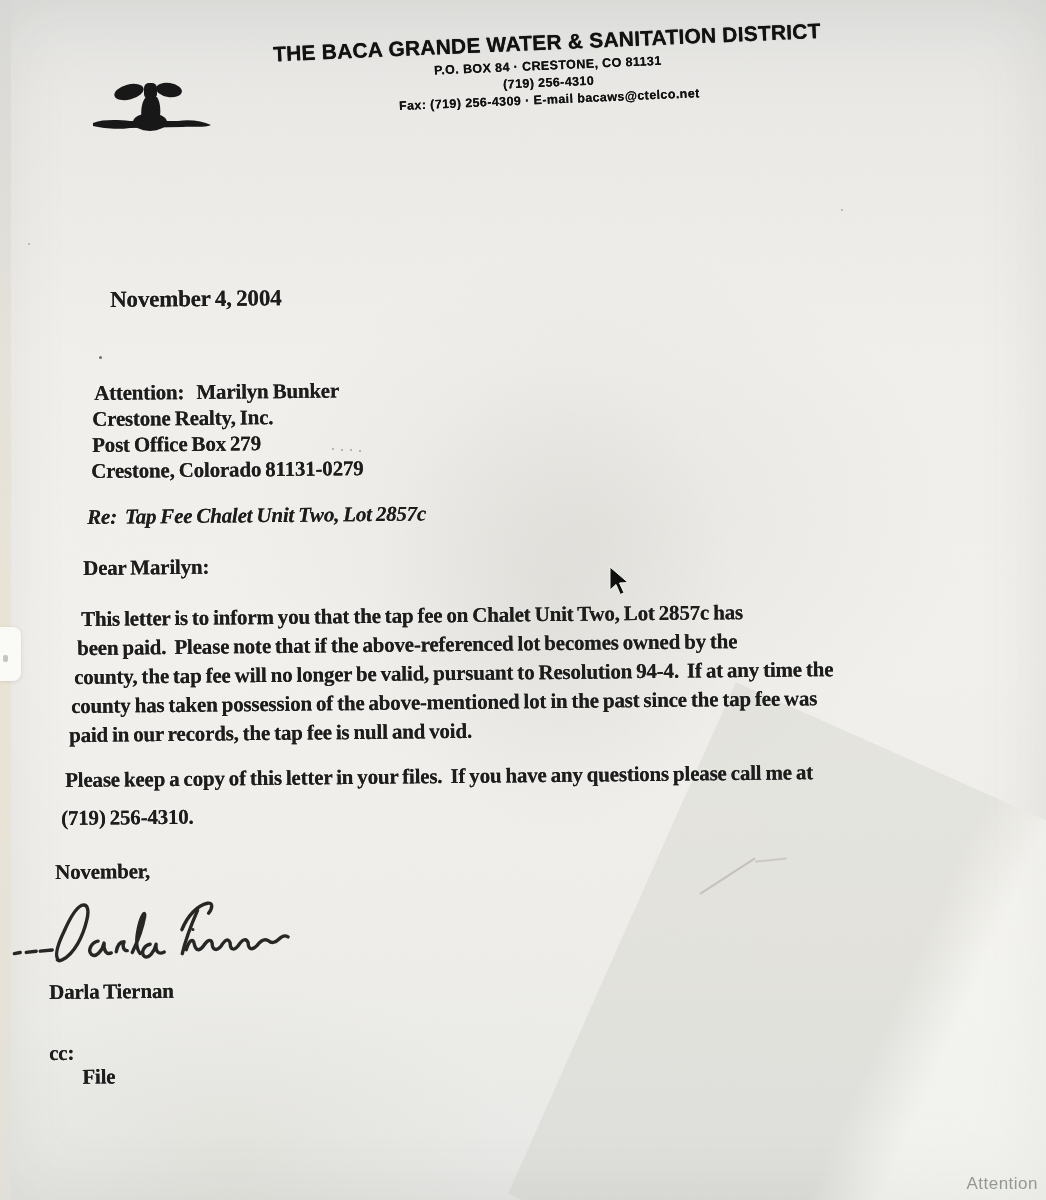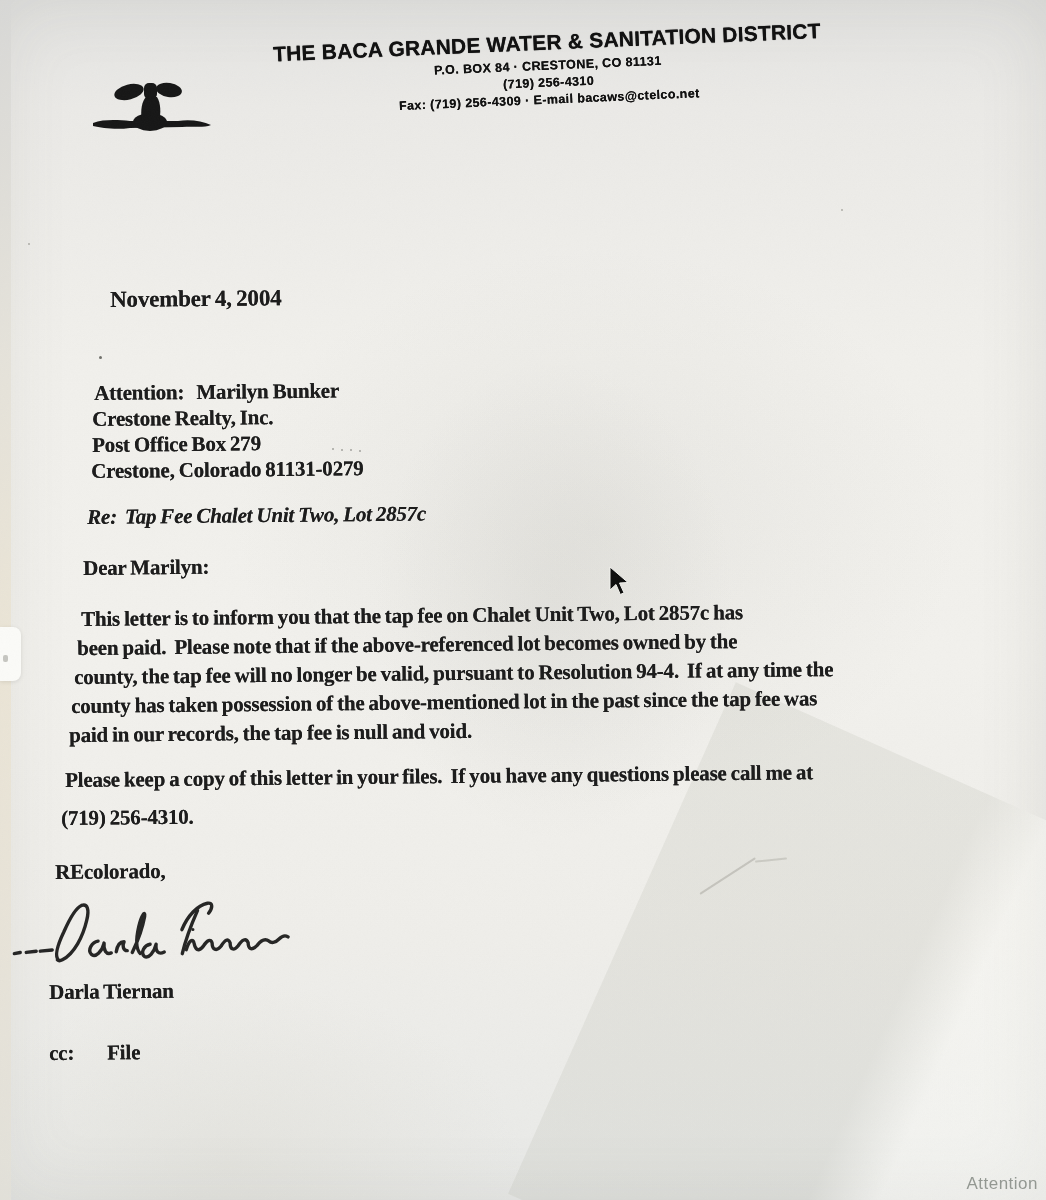--- a/index.html
+++ b/index.html
@@ -39,21 +39,21 @@
     white-space:nowrap;text-shadow:0 0 0.5px #101010;}
   .lh-sub.first{margin-top:4px;}
   .logo{position:absolute;left:90px;top:74px;width:125px;height:66px;}
 
   
   .tl{position:absolute;white-space:pre;font-size:21px;font-weight:600;
     letter-spacing:-0.2px;word-spacing:-1px;color:#1b1b1b;line-height:24px;
     transform:rotate(-0.6deg);transform-origin:0 0;
     text-shadow:0 0 0.55px rgba(25,25,25,0.85);}
   .it{font-style:italic;}
-  .ccline{display:flex;}
+  .ccline{display:flex;flex-direction:column;}
   .ccline .ccv{margin-left:33px;text-align:center;}
 
   .sig{position:absolute;left:12px;top:894px;width:306px;height:86px;transform:rotate(-1deg);}
   .cursor{position:absolute;left:608px;top:566px;width:24px;height:34px;}
   .watermark{position:absolute;right:8px;bottom:6px;font-family:"Liberation Sans",sans-serif;
     font-size:17px;color:#8f948e;letter-spacing:0.5px;opacity:.95;}
   .grain{position:absolute;left:0;top:0;pointer-events:none;opacity:.5;}
 </style>
 </head>
 <body>
@@ -104,21 +104,21 @@
 
   <div class="tl" style="left:81px;top:607px;">This letter is to inform you that the tap fee on Chalet Unit Two, Lot 2857c has</div>
   <div class="tl" style="left:77px;top:636px;">been paid.  Please note that if the above-referenced lot becomes owned by the</div>
   <div class="tl" style="left:74px;top:665px;">county, the tap fee will no longer be valid, pursuant to Resolution 94-4.  If at any time the</div>
   <div class="tl" style="left:71px;top:694px;">county has taken possession of the above-mentioned lot in the past since the tap fee was</div>
   <div class="tl" style="left:69px;top:723px;">paid in our records, the tap fee is null and void.</div>
 
   <div class="tl" style="left:65px;top:768px;">Please keep a copy of this letter in your files.  If you have any questions please call me at</div>
   <div class="tl" style="left:61px;top:806px;">(719) 256-4310.</div>
 
-  <div class="tl" style="left:55px;top:860px;">REcolorado,</div>
+  <div class="tl" style="left:55px;top:860px;">November,</div>
 
   <svg class="sig" viewBox="0 0 306 86" title="Darla Tiernan">
     <g fill="none" stroke="#1a1a1a" stroke-width="3.4" stroke-linecap="round" stroke-linejoin="round" opacity="0.95">
       <path d="M2 57 L8 56"></path>
       <path d="M14 56 L24 55"></path>
       <path d="M28 55 L40 54"></path>
       <path d="M46 64 C42 60 46 48 52 36 C58 23 65 12 70 10 C76 8 78 14 75 25 C71 41 62 58 50 64 C48 65 46 65 45 64"></path>
       <path d="M86 46 C80 47 75 54 79 59 C83 63 90 56 92 48 C91 55 94 60 99 58"></path>
       <path d="M104 57 C105 51 108 47 112 47 C110 51 111 56 115 56"></path>
       <path d="M120 58 C126 46 131 32 133 22 C134 16 130 20 127 32 C124 44 123 54 128 59"></path>

